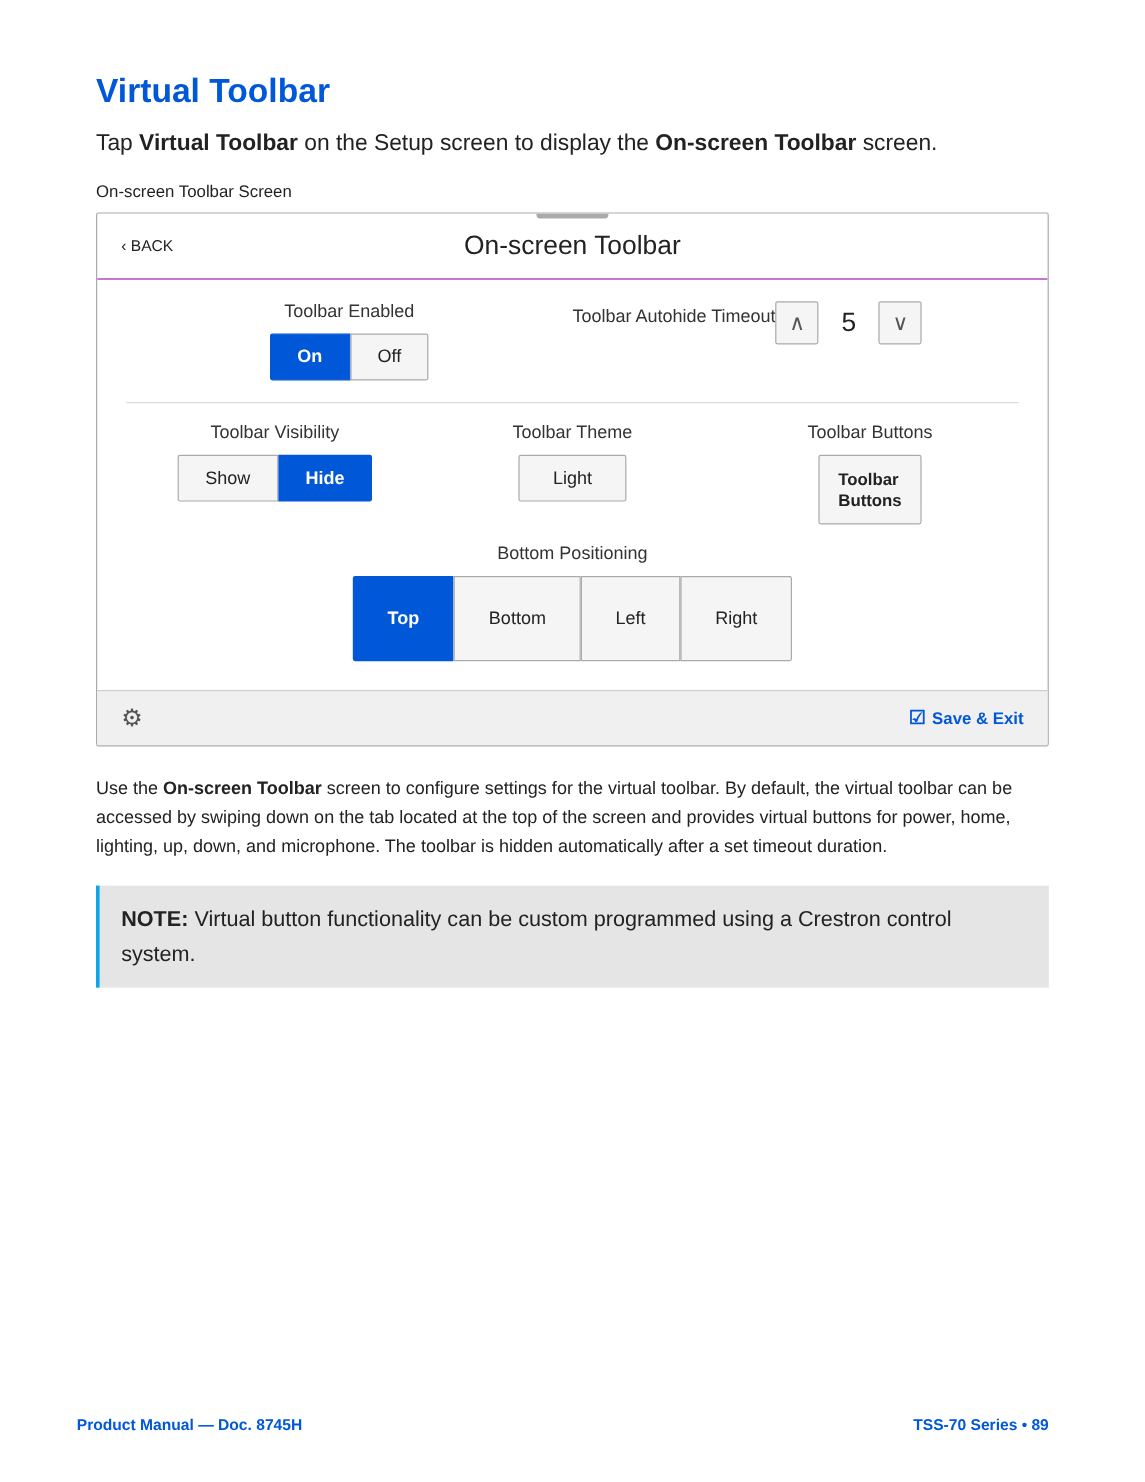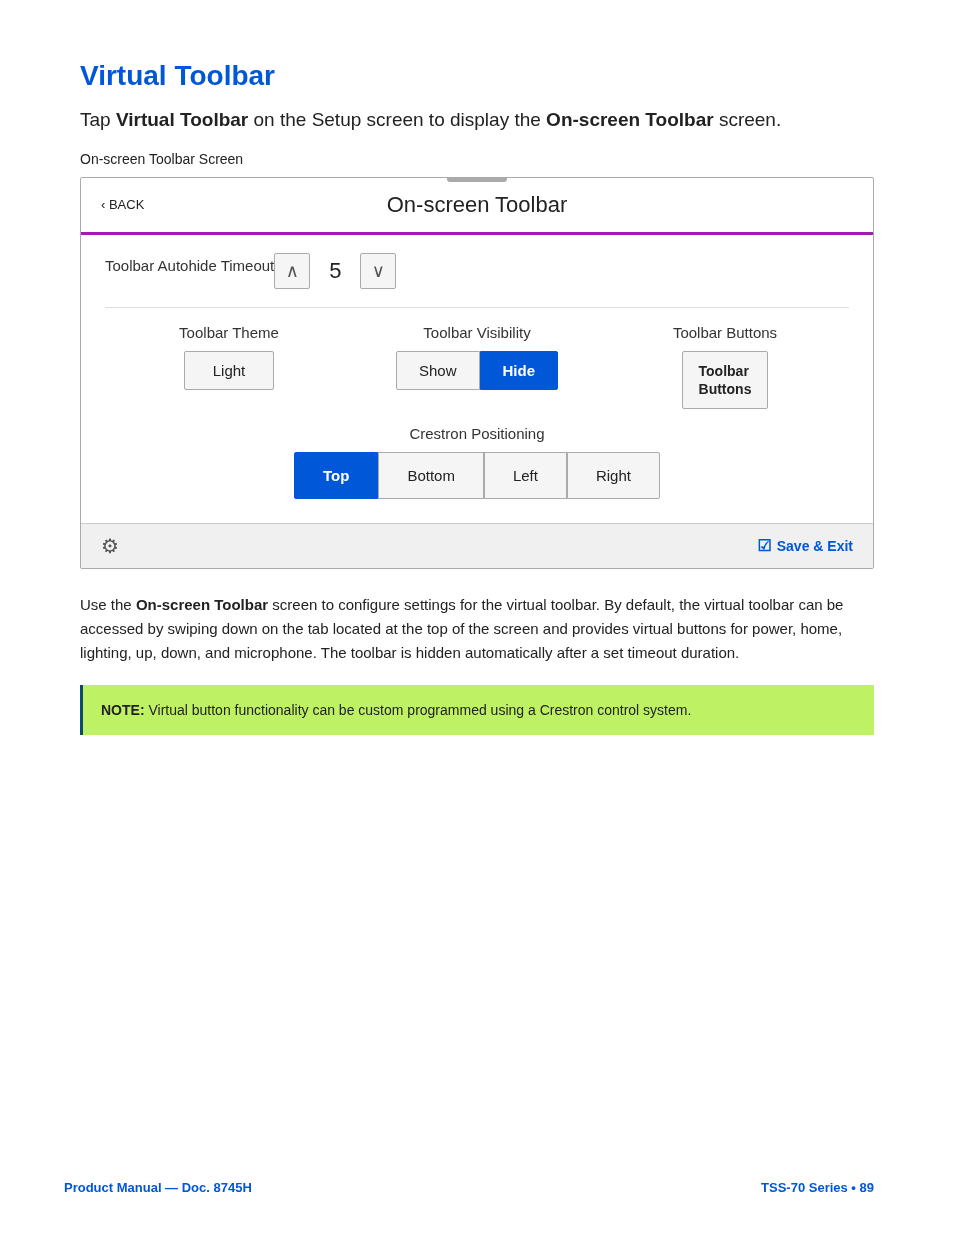--- a/index.html
+++ b/index.html
@@ -44,21 +44,21 @@
       margin-bottom: 24px;
       background: #fff;
       overflow: hidden;
     }
 
     .mockup-header {
       display: flex;
       align-items: center;
       justify-content: center;
       padding: 14px 20px;
-      border-bottom: 3px solid #a21caf;
+      border-bottom: 1px solid #a21caf;
       position: relative;
     }
 
     .mockup-back {
       position: absolute;
       left: 20px;
       font-size: 13px;
       color: #222;
     }
 
@@ -199,21 +199,21 @@
       margin-bottom: 10px;
     }
 
     .positioning-buttons {
       display: flex;
       justify-content: center;
       gap: 0;
     }
 
     .pos-btn {
-      padding: 14px 28px;
+      padding: 26px 28px;
       font-size: 15px;
       border: 1.5px solid #aaa;
       background: #f5f5f5;
       cursor: pointer;
       color: #222;
     }
 
     .pos-btn.active {
       background: #0057d8;
       color: #fff;
@@ -259,24 +259,24 @@
       line-height: 1.6;
       margin-bottom: 20px;
     }
 
     .description-text strong {
       font-weight: bold;
     }
 
     
     .note-box {
-      border-left: 3px solid #0c4a6e;
-      background: #bef264;
+      border-left: 3px solid #0ea5e9;
+      background: #e5e5e5;
       padding: 14px 18px;
-      font-size: 14px;
+      font-size: 18px;
       line-height: 1.6;
     }
 
     .note-box strong {
       font-weight: bold;
     }
 
     
     .page-footer {
       position: absolute;
@@ -313,61 +313,68 @@
   <div class="mockup-header">
     <div class="mockup-tab-indicator"></div>
     <span class="mockup-back">BACK</span>
     <span class="mockup-title">On-screen Toolbar</span>
   </div>
 
   <div class="mockup-body">
 
     <div style="display:flex; align-items:flex-start; margin-bottom:18px;">
 
+      <div style="flex:1; display:flex; flex-direction:column; align-items:center;">
+        <div class="col-section-label">Toolbar Enabled</div>
+        <div class="btn-group">
+          <button class="btn active">On</button>
+          <button class="btn">Off</button>
+        </div>
+      </div>
 
       <div style="flex:1; display:flex; align-items:center;">
         <div class="col-section-label">Toolbar Autohide Timeout</div>
         <div class="autohide-controls">
           <div class="autohide-arrow">∧</div>
           <div class="autohide-value">5</div>
           <div class="autohide-arrow">∨</div>
         </div>
       </div>
     </div>
 
     <hr class="mockup-divider">
 
     <div class="mockup-three-col">
 
       <div class="col-section">
-        <div class="col-section-label">Toolbar Theme</div>
-        <button class="btn-single">Light</button>
-      </div>
-
-      <div class="col-section">
         <div class="col-section-label">Toolbar Visibility</div>
         <div class="btn-group">
           <button class="btn">Show</button>
           <button class="btn active">Hide</button>
         </div>
+      </div>
+
+      <div class="col-section">
+        <div class="col-section-label">Toolbar Theme</div>
+        <button class="btn-single">Light</button>
       </div>
 
       <div class="col-section">
         <div class="col-section-label">Toolbar Buttons</div>
         <div class="toolbar-buttons-box">
           <span>Toolbar</span><br>
           <span>Buttons</span>
         </div>
       </div>
     </div>
 
     <div style="margin-bottom:16px;"></div>
 
     <div class="positioning-section">
-      <div class="positioning-label">Crestron Positioning</div>
+      <div class="positioning-label">Bottom Positioning</div>
       <div class="positioning-buttons">
         <button class="pos-btn active">Top</button>
         <button class="pos-btn">Bottom</button>
         <button class="pos-btn">Left</button>
         <button class="pos-btn">Right</button>
       </div>
     </div>
 
   </div>
 

